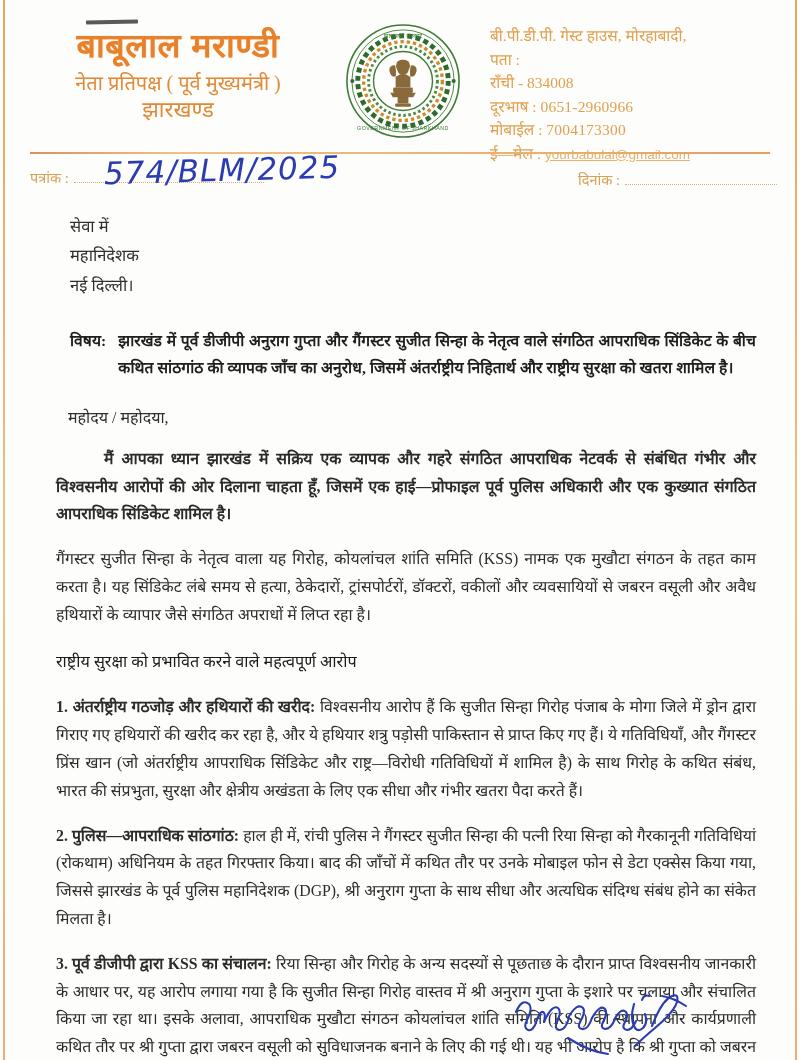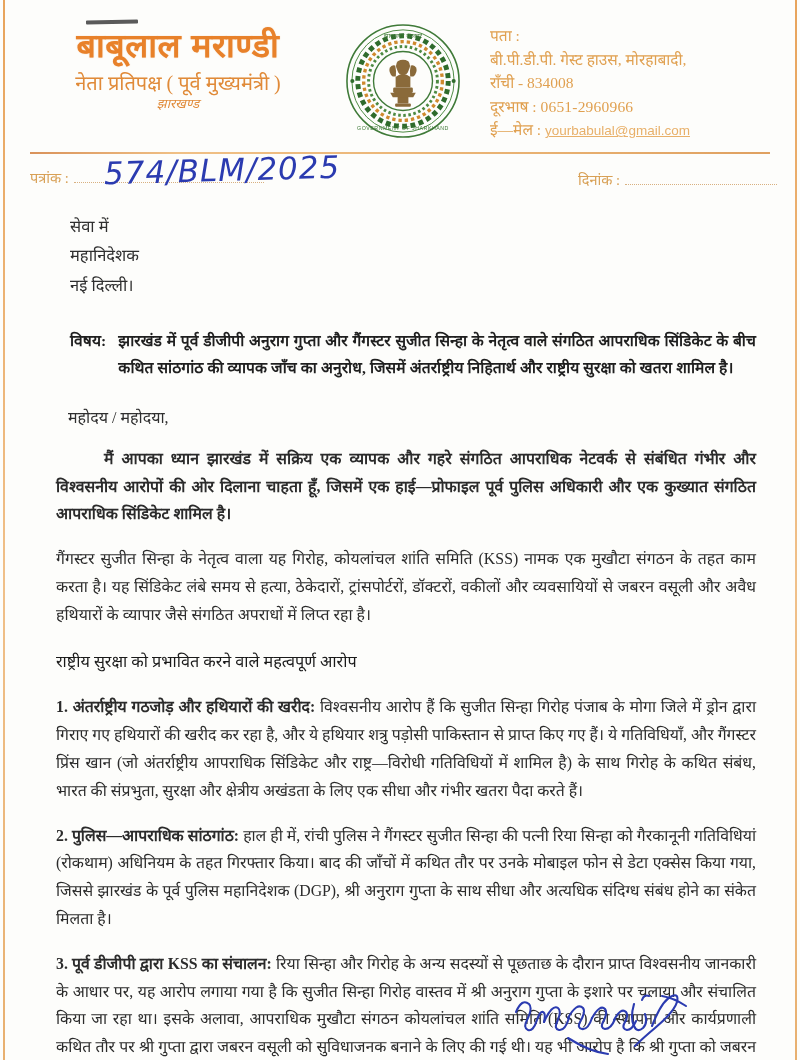--- a/index.html
+++ b/index.html
@@ -66,24 +66,23 @@
     transform: scaleX(1.03);
   }
   .lh-role {
     font-size: 20px;
     color: #e08a38;
     margin-top: 7px;
     line-height: 1.25;
     font-family: "Liberation Serif", "DejaVu Serif", serif;
   }
   .lh-state {
-    font-size: 13px;
+    font-size: 22px;
     color: #e08a38;
     line-height: 1.25;
-    font-style: italic;
   }
 
   .lh-emblem {
     flex: 0 0 150px;
     width: 150px;
     display: flex;
     justify-content: center;
     padding-top: 6px;
   }
   .emblem {
@@ -280,26 +279,30 @@
             <path d="M49.5 55.5 q-4.5 -4 -3 -9 q2 -3.6 5.6 -2.2 q1.2 4.6 .6 11.2 Z"></path>
             <path d="M70.5 55.5 q4.5 -4 3 -9 q-2 -3.6 -5.6 -2.2 q-1.2 4.6 -.6 11.2 Z"></path>
           </g>
           <text x="60" y="16" font-size="6.4" fill="#3f7a38" text-anchor="middle" font-family="DejaVu Sans, sans-serif">झारखण्ड सरकार</text>
           <text x="60" y="110" font-size="5.4" fill="#3f7a38" text-anchor="middle" font-family="Liberation Sans, sans-serif" letter-spacing="0.5">GOVERNMENT OF JHARKHAND</text>
         </svg>
       </div>
     </div>
 
     <div class="lh-right">
+      <div class="addr-line">बी.पी.डी.पी. गेस्ट हाउस, मोरहाबादी,</div>
       <div class="addr-line">पता :</div>
-      <div class="addr-line">बी.पी.डी.पी. गेस्ट हाउस, मोरहाबादी,</div>
       <div class="addr-line">राँची - 834008</div>
       <div class="addr-line">
         <span>दूरभाष :</span>
         <span class="num">0651-2960966</span>
+      </div>
+      <div class="addr-line">
+        <span>मोबाईल :</span>
+        <span class="num">7004173300</span>
       </div>
       <div class="addr-line">
         <span>ई—मेल :</span>
         <span class="email-val">yourbabulal@gmail.com</span>
       </div>
     </div>
   </div>
 
   <div class="head-rule"></div>
 

